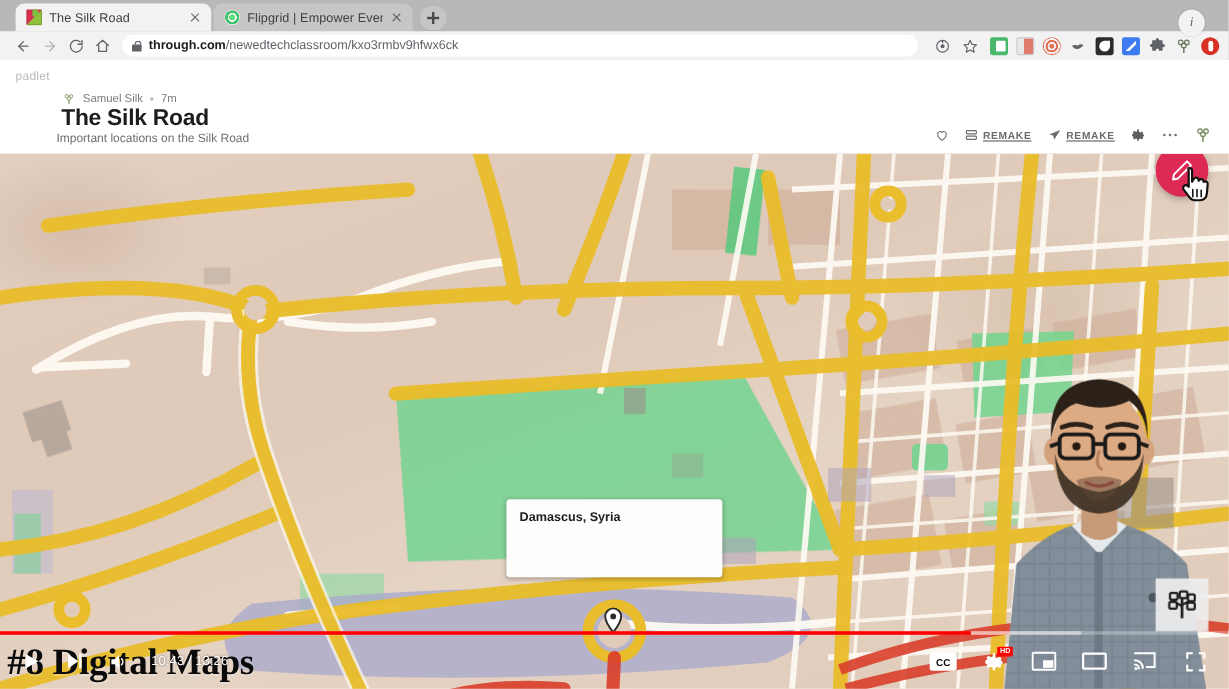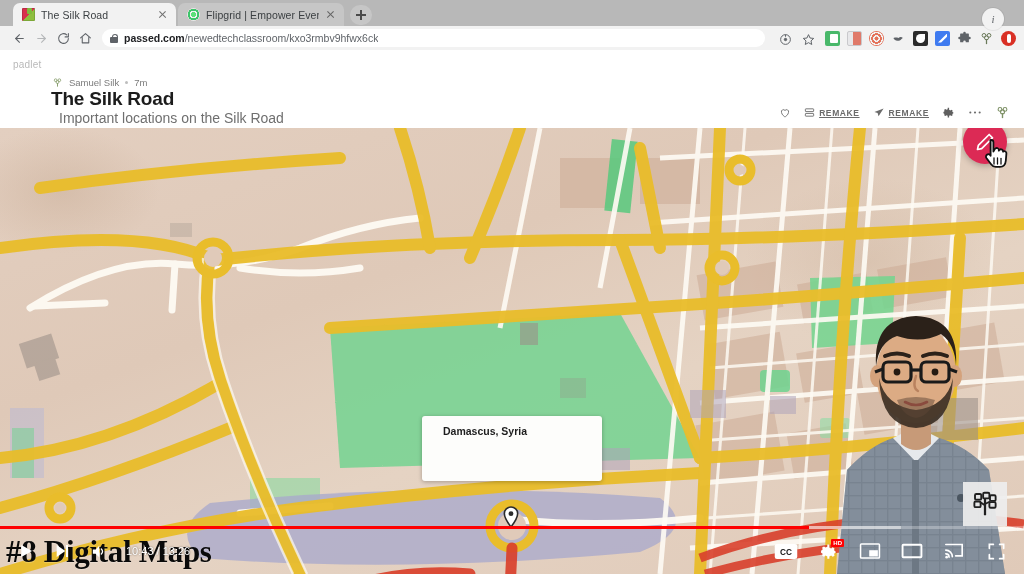--- a/index.html
+++ b/index.html
@@ -104,21 +104,21 @@
     box-shadow: 0 0 0 1px rgba(0,0,0,.06);
   }
 
   
   .padlet-header { position: absolute; top: 50px; left: 0; width: 1024px; height: 78px; background: #fff; }
   .padlet-logo { position: absolute; left: 13px; top: 9px; font-size: 10px; color: #b9b9b9; letter-spacing: .2px; font-weight: 400; }
   .padlet-meta { position: absolute; left: 52px; top: 27px; display: flex; align-items: center; gap: 6px; font-size: 9.5px; color: #7b7b7b; }
   .tree-mini { width: 11px; height: 11px; }
   .dot-sep { width: 3px; height: 3px; border-radius: 50%; background: #bdbdbd; display: inline-block; }
   .padlet-title { position: absolute; left: 51px; top: 38px; font-size: 19px; font-weight: 700; color: #1c1c1c; letter-spacing: -.2px; }
-  .padlet-sub { position: absolute; left: 59px; top: 60px; font-size: 14px; color: #6f6f6f; }
+  .padlet-sub { position: absolute; left: 47px; top: 60px; font-size: 10px; color: #6f6f6f; }
 
   .padlet-actions { position: absolute; right: 14px; top: 55px; display: flex; align-items: center; gap: 13px; color: #6b6b6b; font-size: 8.5px; font-weight: 700; letter-spacing: .6px; }
   .pa-item { display: flex; align-items: center; gap: 4px; text-decoration: underline; }
   .pa-item svg { display: block; }
 
   
   .stage { position: absolute; top: 128px; left: 0; width: 1024px; height: 446px; overflow: hidden; background: #e6d6c6; }
 
   .map-bg {
     position: absolute; inset: 0;
@@ -129,21 +129,21 @@
   }
   .svgmap { position: absolute; inset: 0; width: 100%; height: 100%; }
 
   
   .callout {
     position: absolute; left: 422px; top: 288px; width: 180px; height: 65px;
     background: #fdfdfb; border-radius: 3px;
     box-shadow: 0 1px 4px rgba(0,0,0,.28);
     padding: 9px 11px;
   }
-  .callout-title { font-size: 10.5px; font-weight: 700; color: #1d1d1d; margin-bottom: 5px; margin-left: 10px; }
+  .callout-title { font-size: 10.5px; font-weight: 700; color: #1d1d1d; margin-bottom: 5px; }
   .callout-body { font-size: 9.5px; color: #2e2e2e; line-height: 1.45; }
 
   
   .pin { position: absolute; left: 503px; top: 378px; width: 16px; height: 22px; }
 
   
   .fab {
     position: absolute; right: 17px; top: -8px; width: 44px; height: 44px;
     background: #dc2a55; border-radius: 50%;
     display: flex; align-items: center; justify-content: center;
@@ -228,21 +228,21 @@
       </div>
       <div class="nav-btn">
         <svg width="13" height="13" viewBox="0 0 24 24" fill="none" stroke="#5f6368" stroke-width="2" stroke-linecap="round" stroke-linejoin="round">
             <path d="M3 11l9-8 9 8"></path>
             <path d="M6 10v10h12V10"></path>
           </svg>
       </div>
 
       <div class="omnibox">
         <span class="lock"></span>
-        <span class="url"><b>passed.com</b><span>/newedtechclassroom/kxo3rmbv9hfwx6ck</span></span>
+        <span class="url"><b>through.com</b><span>/newedtechclassroom/kxo3rmbv9hfwx6ck</span></span>
       </div>
 
       <div class="omni-right">
         <span class="omni-ico">
           <svg width="13" height="13" viewBox="0 0 24 24" fill="none" stroke="#5f6368" stroke-width="1.8">
               <circle cx="12" cy="12" r="9"></circle>
               <circle cx="12" cy="12" r="2.2" fill="#5f6368"></circle>
               <line x1="12" y1="3" x2="12" y2="7"></line>
             </svg>
         </span>

